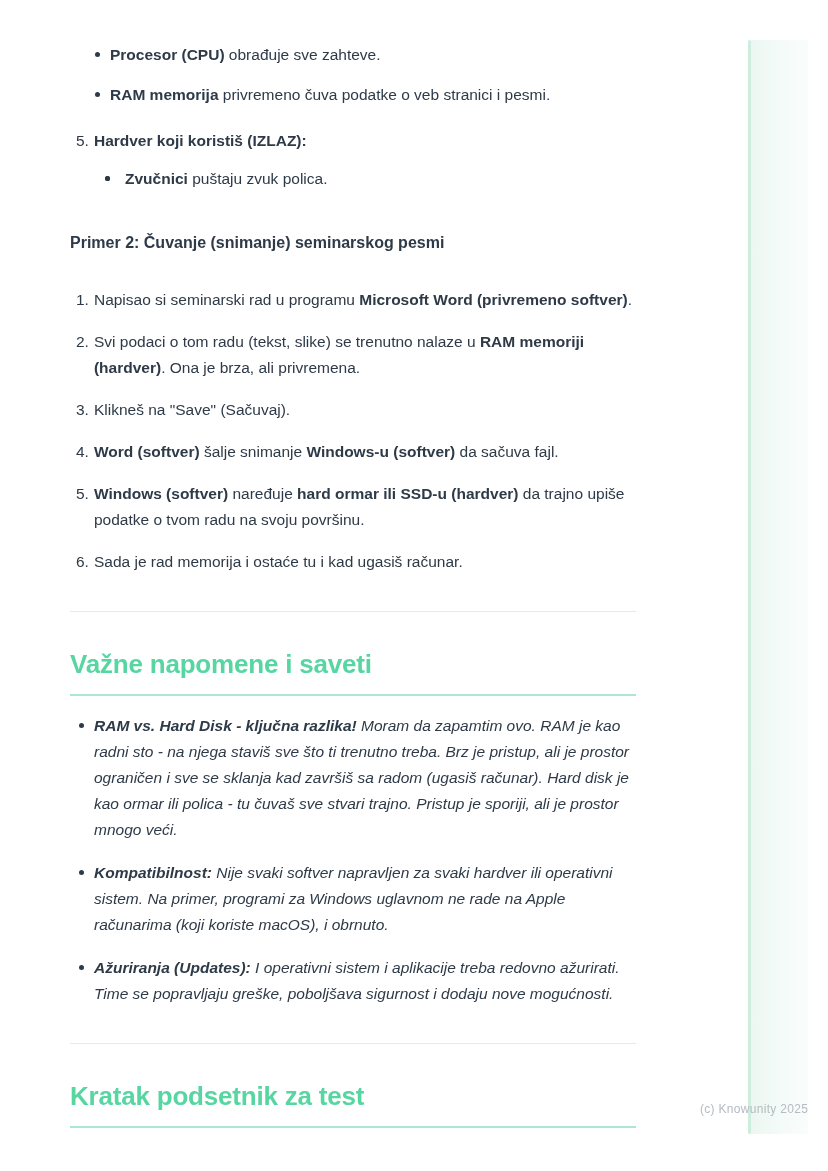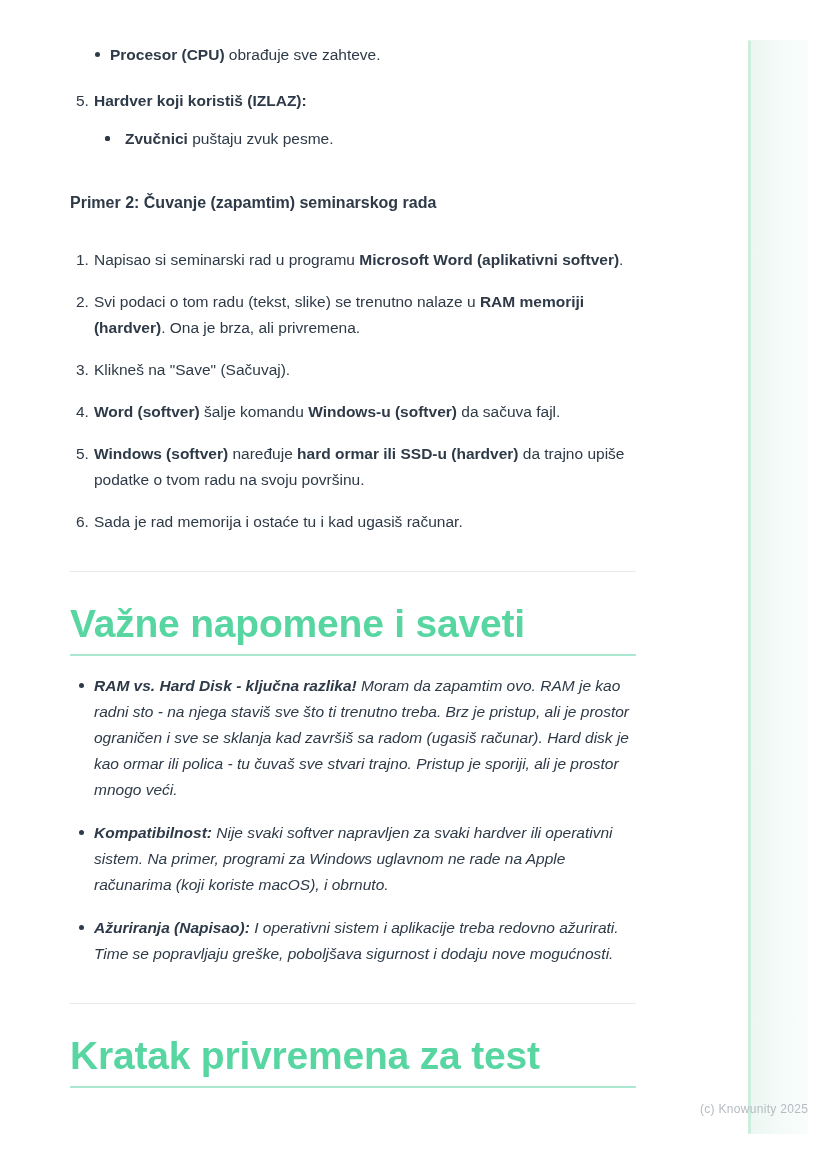--- a/index.html
+++ b/index.html
@@ -61,21 +61,21 @@
   }
 
   hr.divider {
     border: none; border-top: 1px solid #e7e9ec;
     margin: 36px 0 0 0;
   }
 
   h2.section-title {
     margin: 36px 0 0 0;
     padding-bottom: 14px;
-    font-size: 39px; line-height: 32px; font-weight: bold;
+    font-size: 26px; line-height: 32px; font-weight: bold;
     letter-spacing: -0.2px;
     color: #57d6a1;
     border-bottom: 2px solid #abe8cf;
   }
   .section-body { margin-top: 14px; font-style: italic; }
 
   .footer {
     position: absolute; left: 700px; top: 1102px;
     font-size: 12px; letter-spacing: 0.3px;
     color: #b5bbc1; z-index: 2; white-space: nowrap;
@@ -89,55 +89,59 @@
   <div class="side-tint"></div>
   <div class="side-line"></div>
 
   <main class="content">
 
     <ul class="blist indent-a">
       <li class="bitem">
         <span class="dot"></span>
         <span class="btext"><b>Procesor (CPU)</b><span> obrađuje sve zahteve.</span></span>
       </li>
+      <li class="bitem">
+        <span class="dot"></span>
+        <span class="btext"><b>RAM memorija</b><span> privremeno čuva podatke o veb stranici i pesmi.</span></span>
+      </li>
     </ul>
 
     <div class="numitem" style="margin-top:20px;">
       <span class="num">5.</span>
       <span class="ntext"><b>Hardver koji koristiš (IZLAZ):</b></span>
     </div>
 
     <ul class="blist indent-b" style="margin-top:-4px;">
       <li class="bitem">
         <span class="dot"></span>
       </li>
       <li class="bitem">
         <span class="dot"></span>
-        <span class="btext"><b>Zvučnici</b><span> puštaju zvuk pesme.</span></span>
+        <span class="btext"><b>Zvučnici</b><span> puštaju zvuk polica.</span></span>
       </li>
     </ul>
 
-    <p class="subheading">Primer 2: Čuvanje (zapamtim) seminarskog rada</p>
+    <p class="subheading">Primer 2: Čuvanje (snimanje) seminarskog pesmi</p>
 
     <div class="steps">
       <div class="numitem">
         <span class="num">1.</span>
-        <span class="ntext"><span>Napisao si seminarski rad u programu </span><b>Microsoft Word (aplikativni softver)</b><span>.</span></span>
+        <span class="ntext"><span>Napisao si seminarski rad u programu </span><b>Microsoft Word (privremeno softver)</b><span>.</span></span>
       </div>
       <div class="numitem">
         <span class="num">2.</span>
         <span class="ntext"><span>Svi podaci o tom radu (tekst, slike) se trenutno nalaze u </span><b>RAM memoriji (hardver)</b><span>. Ona je brza, ali privremena.</span></span>
       </div>
       <div class="numitem">
         <span class="num">3.</span>
         <span class="ntext"><span>Klikneš na "Save" (Sačuvaj).</span></span>
       </div>
       <div class="numitem">
         <span class="num">4.</span>
-        <span class="ntext"><b>Word (softver)</b><span> šalje komandu </span><b>Windows-u (softver)</b><span> da sačuva fajl.</span></span>
+        <span class="ntext"><b>Word (softver)</b><span> šalje snimanje </span><b>Windows-u (softver)</b><span> da sačuva fajl.</span></span>
       </div>
       <div class="numitem">
         <span class="num">5.</span>
         <span class="ntext"><b>Windows (softver)</b><span> naređuje </span><b>hard ormar ili SSD-u (hardver)</b><span> da trajno upiše podatke o tvom radu na svoju površinu.</span></span>
       </div>
       <div class="numitem">
         <span class="num">6.</span>
         <span class="ntext"><span>Sada je rad memorija i ostaće tu i kad ugasiš računar.</span></span>
       </div>
     </div>
@@ -150,25 +154,25 @@
       <li class="bitem">
         <span class="dot"></span>
         <span class="btext"><b>RAM vs. Hard Disk - ključna razlika!</b><span> Moram da zapamtim ovo. RAM je kao radni sto - na njega staviš sve što ti trenutno treba. Brz je pristup, ali je prostor ograničen i sve se sklanja kad završiš sa radom (ugasiš računar). Hard disk je kao ormar ili polica - tu čuvaš sve stvari trajno. Pristup je sporiji, ali je prostor mnogo veći.</span></span>
       </li>
       <li class="bitem">
         <span class="dot"></span>
         <span class="btext"><b>Kompatibilnost:</b><span> Nije svaki softver napravljen za svaki hardver ili operativni sistem. Na primer, programi za Windows uglavnom ne rade na Apple računarima (koji koriste macOS), i obrnuto.</span></span>
       </li>
       <li class="bitem">
         <span class="dot"></span>
-        <span class="btext"><b>Ažuriranja (Napisao):</b><span> I operativni sistem i aplikacije treba redovno ažurirati. Time se popravljaju greške, poboljšava sigurnost i dodaju nove mogućnosti.</span></span>
+        <span class="btext"><b>Ažuriranja (Updates):</b><span> I operativni sistem i aplikacije treba redovno ažurirati. Time se popravljaju greške, poboljšava sigurnost i dodaju nove mogućnosti.</span></span>
       </li>
     </ul>
 
     <hr class="divider">
 
-    <h2 class="section-title">Kratak privremena za test</h2>
+    <h2 class="section-title">Kratak podsetnik za test</h2>
 
   </main>
 
   <div class="footer">(c) Knowunity 2025</div>
 
 </div>
 
 </body></html>

